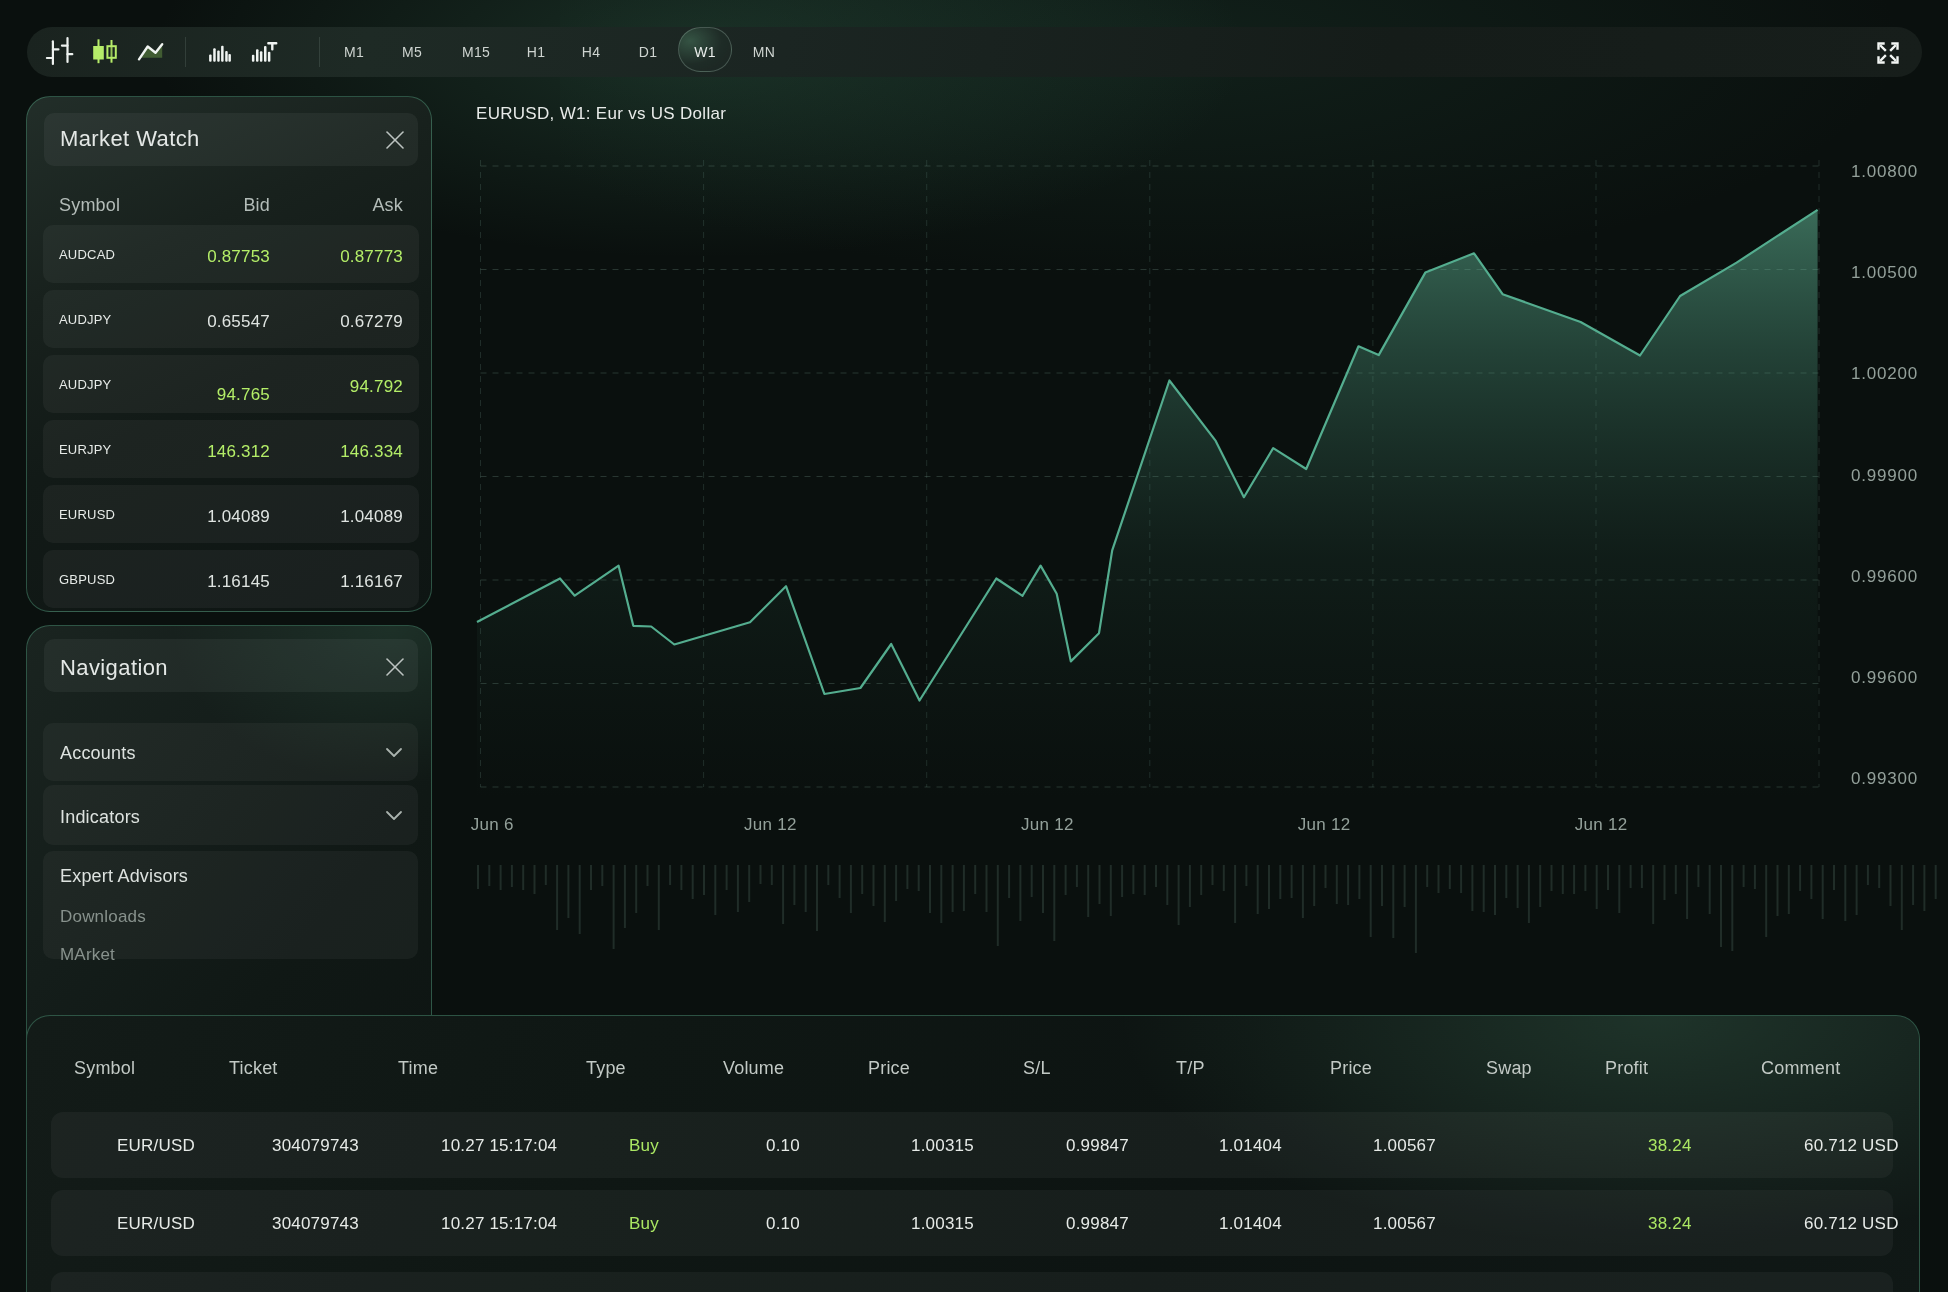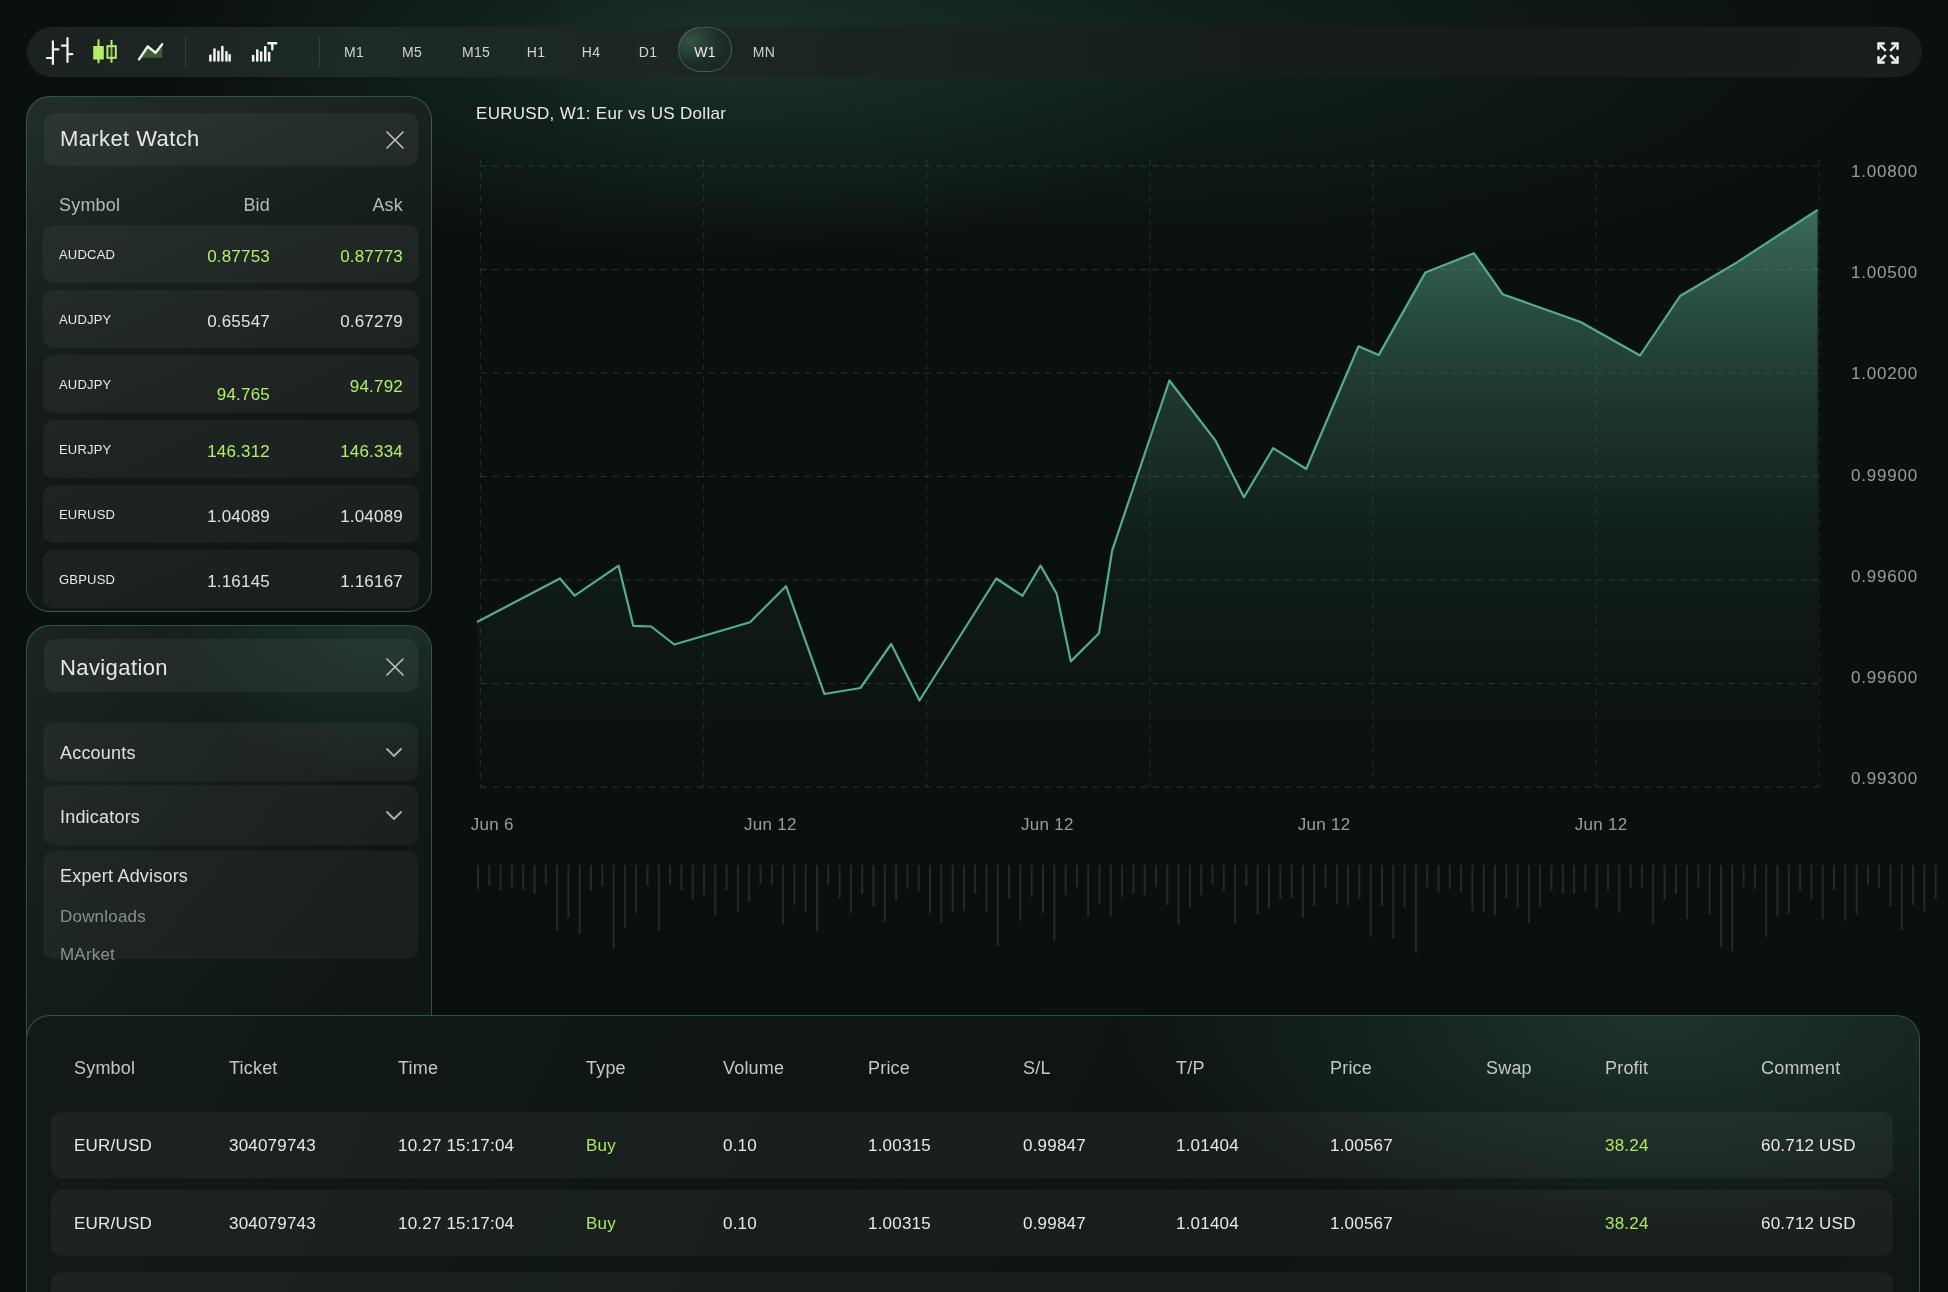--- a/index.html
+++ b/index.html
@@ -36,21 +36,21 @@
 .navsub { transform:translateZ(0); position:absolute; left:33px; font-size:17px; color:#87918c; letter-spacing:0.2px; }
 
 #title { transform:translateZ(0); position:absolute; left:476px; top:104px; font-size:17px; color:#e8ebe9; letter-spacing:0.3px; }
 
 #table { left:26px; top:1015px; width:1894px; height:380px;
  background:linear-gradient(115deg, #131b18 0%, #0f1714 30%, #0d1412 60%, #101816 100%); }
 #table:before { content:""; position:absolute; right:0; top:0; width:820px; height:240px;
  background:radial-gradient(ellipse at 68% 0%, rgba(72,128,98,0.28) 0%, rgba(72,128,98,0) 68%); }
 .trow { position:absolute; left:24px; width:1842px; height:65.5px; border-radius:12px; background:rgba(255,255,255,0.042); }
 .th { transform:translateZ(0); position:absolute; font-size:18px; color:#c2c9c5; letter-spacing:0.2px; }
-.td { transform:translateZ(0); position:absolute; font-size:17px; color:#e6eae7; letter-spacing:0.2px; }
+.td { transform:translateZ(0); position:absolute; font-size:17px; color:#e6eae7; letter-spacing:0.2px;margin-left:43px; }
 .tdg { color:#abe763; }
 svg text { font-family:"Liberation Sans", sans-serif; }
 </style></head>
 <body>
 <div class="glow" id="g2"></div>
 <div class="glow" id="g1"></div>
 
 <svg class="abs" style="left:0;top:0" width="1948" height="1292" viewBox="0 0 1948 1292">
   <defs>
     <linearGradient id="areagrad" x1="0" y1="160" x2="0" y2="800" gradientUnits="userSpaceOnUse">

